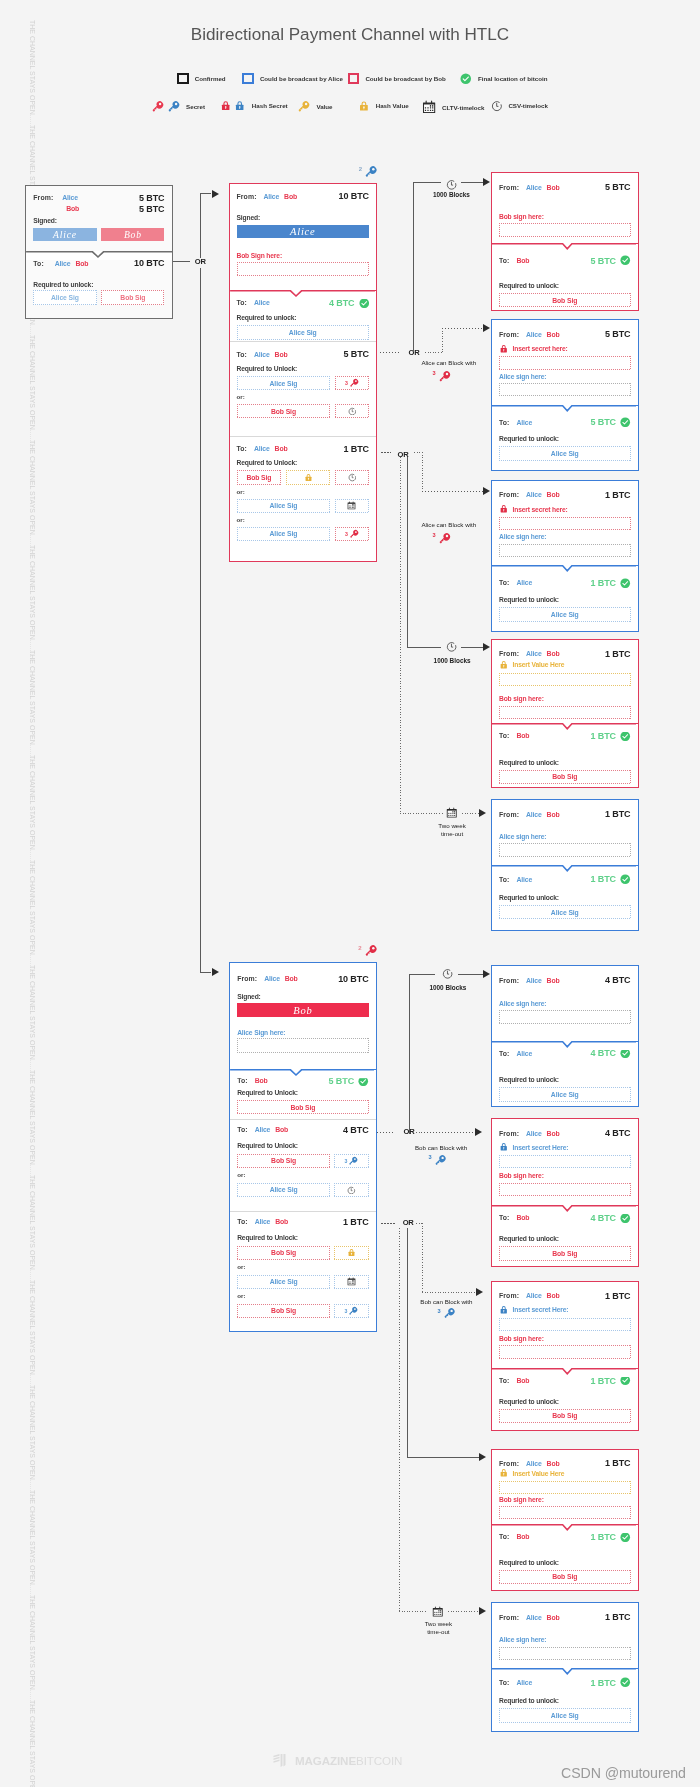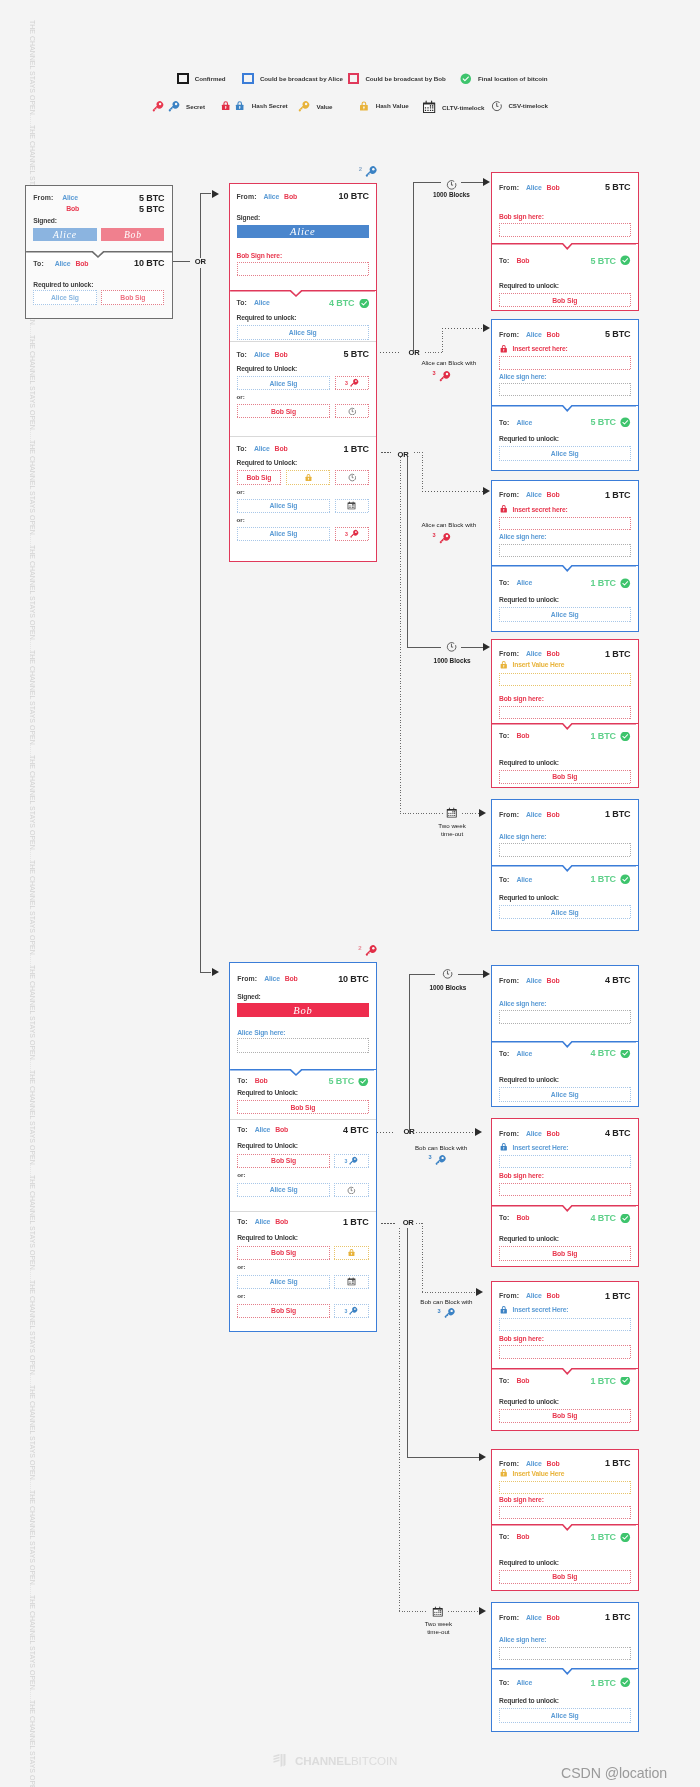--- a/index.html
+++ b/index.html
@@ -78,20 +78,21 @@
 
 #footer{position:absolute;display:flex;align-items:center;}
 #footer .fl{font-size:11.6px;color:#dcdcdc;letter-spacing:-.1px;font-weight:700;}
 #csdn{position:absolute;font-size:14.2px;color:#9a9a9a;letter-spacing:-.1px;}
 </style>
 </head>
 <body>
 
 <div id="stage">
 
+  <div class="abs" id="title">Bidirectional Payment Channel with HTLC</div>
 
   <div class="legend-row" id="legend1" style="left:177.2px;top:73px;">
       <div class="lg-item" style="position: absolute; left: 0px; top: 0px; margin: 0px; display: flex; align-items: center;">
         <span style="display: block; line-height: 0;">
           <span class="sq" style="border: 2.2px solid rgb(26, 26, 26);"></span>
         </span>
         <span class="lbl">Confirmed</span>
       </div>
       <div class="lg-item" style="position: absolute; left: 65.2px; top: 0px; margin: 0px; display: flex; align-items: center;">
         <span style="display: block; line-height: 0;">
@@ -1338,17 +1339,17 @@
         <svg width="17" height="13" viewBox="0 0 26 24" style="display:block">
           <g fill="#dcdcdc">
             <path d="M0 3.2 L11.2 0 L11.2 3.0 L0 6.2 Z"></path>
             <path d="M0 8.2 L11.2 5.0 L11.2 8.0 L0 11.2 Z"></path>
             <path d="M0 13.2 L11.2 10.0 L11.2 13.0 L0 16.2 Z"></path>
             <path d="M13.2 0 L16.6 0 L16.6 21.5 L13.2 24 Z"></path>
             <path d="M18.4 0 L22.2 0 L22.2 20.2 L18.4 23 Z"></path>
           </g>
         </svg>
       </span>
-    <span class="fl">CHANNEL</span>
+    <span class="fl">MAGAZINE</span>
       <span class="fl" style="font-weight:400;">BITCOIN</span>
   </div>
-  <div id="csdn" style="left:561px;top:1765px;">CSDN @location</div>
+  <div id="csdn" style="left:561px;top:1765px;">CSDN @mutourend</div>
 </div>
 
 </body></html>

